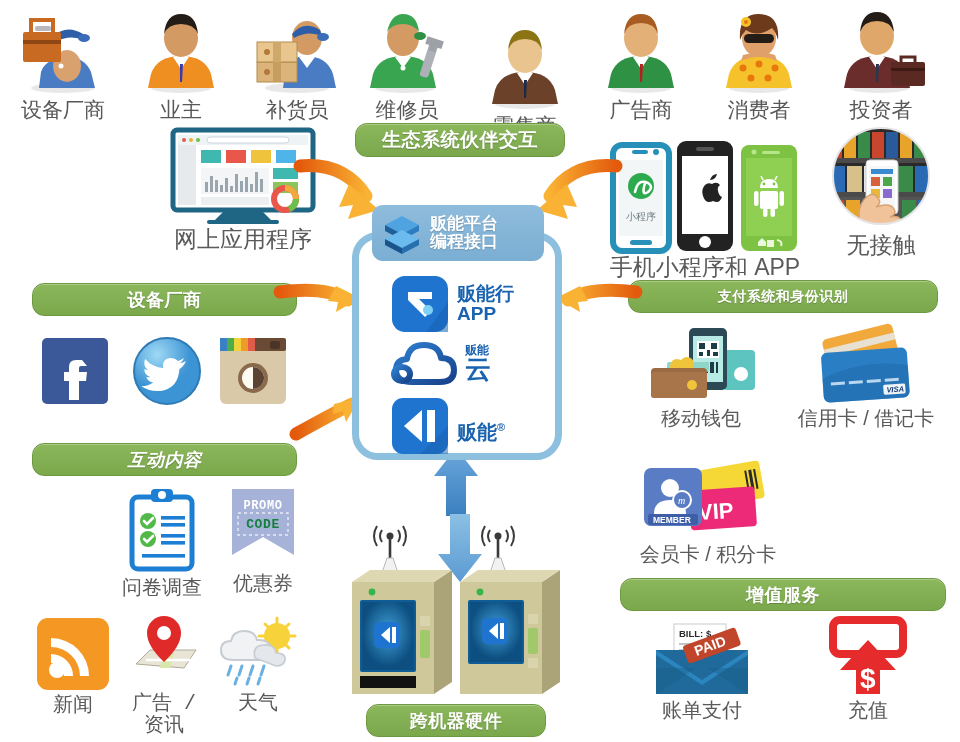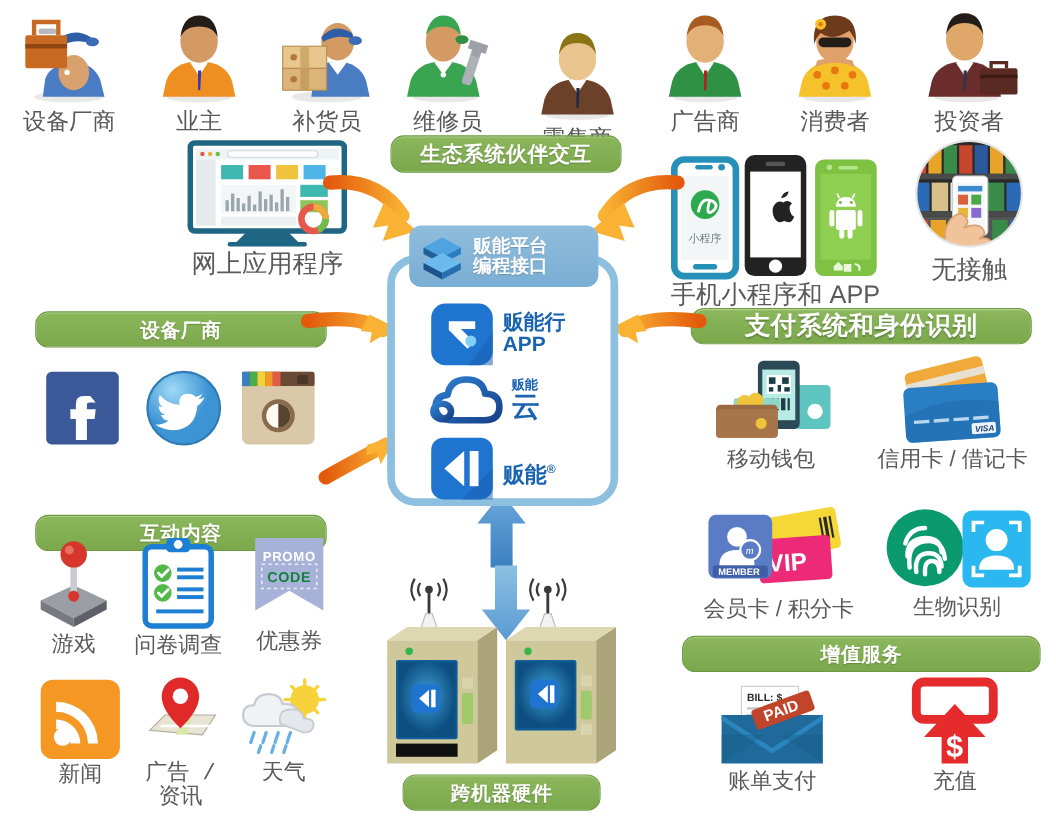--- a/index.html
+++ b/index.html
@@ -204,23 +204,23 @@
       <path d="M68 56 v-5 h14 v5" fill="none" stroke="#5a2a22" stroke-width="3"></path>
     </svg>
   </div>
   <div class="cap">投资者</div>
 </div>
 
 <div class="banner" style="left:355px;top:123px;width:210px;height:34px;font-size:19px;">生态系统伙伴交互</div>
 
 <div class="banner" style="left:32px;top:283px;width:265px;height:33px;font-size:18px;">设备厂商</div>
 
-<div class="banner" style="left:32px;top:468px;width:265px;height:33px;font-size:18px;">互动内容</div>
-
-<div class="banner" style="left:628px;top:280px;width:310px;height:33px;font-size:23px;">支付系统和身份识别</div>
+<div class="banner" style="left:32px;top:443px;width:265px;height:33px;font-size:18px;font-style:italic;">互动内容</div>
+
+<div class="banner" style="left:628px;top:280px;width:310px;height:33px;font-size:14px;">支付系统和身份识别</div>
 
 <div class="banner" style="left:366px;top:704px;width:180px;height:33px;font-size:18px;">跨机器硬件</div>
 
 <div class="banner" style="left:620px;top:578px;width:326px;height:33px;font-size:18px;">增值服务</div>
 
 <div class="tile" style="left:150px;top:128px;width:186px;">
   <div>
     <svg width="160" height="96" viewBox="0 0 160 96" style="margin:0 auto;">
       <rect x="10" y="2" width="140" height="80" rx="4" fill="#fff" stroke="#1f6584" stroke-width="5"></rect>
       <rect x="15" y="7" width="130" height="10" fill="#eef3f6"></rect>
@@ -288,53 +288,41 @@
     <rect x="14" y="0" width="7" height="13" fill="#f0d23a"></rect>
     <rect x="21" y="0" width="7" height="13" fill="#f09a2a"></rect>
     <rect x="28" y="0" width="7" height="13" fill="#e05c4a"></rect>
     <rect x="50" y="3" width="10" height="8" rx="2" fill="#4a3526"></rect>
     <circle cx="33" cy="40" r="15" fill="#8a6a4c"></circle>
     <circle cx="33" cy="40" r="11" fill="#fdfaf2"></circle>
     <path d="M33 29 a11 11 0 0 1 0 22z" fill="#5a4332"></path>
   </svg>
 </div>
 
-<div class="tile" style="left:22px;top:490px;width:90px;">
-  <svg width="80" height="82" viewBox="0 0 80 82" style="margin:0 auto;">
-    <path d="M10 56 l30-14 l30 14 l-30 16z" fill="#9a9da3"></path>
-    <path d="M10 56 v8 l30 16 v-8z" fill="#76797f"></path>
-    <path d="M70 56 v8 l-30 16 v-8z" fill="#5d6066"></path>
-    <rect x="37" y="18" width="6" height="30" fill="#c9ccd1"></rect>
-    <circle cx="40" cy="14" r="12" fill="#d6362b"></circle>
-    <circle cx="36" cy="10" r="4" fill="#f08a80" opacity=".7"></circle>
-    <circle cx="40" cy="52" r="5" fill="#d6362b"></circle>
-  </svg>
-  <div class="cap">游戏</div>
-</div>
 
 <div class="tile" style="left:112px;top:487px;width:100px;">
   <svg width="74" height="86" viewBox="0 0 74 86" style="margin:0 auto;">
     <rect x="7" y="10" width="60" height="72" rx="6" fill="#fff" stroke="#1d7fd4" stroke-width="5"></rect>
     <rect x="26" y="2" width="22" height="13" rx="4" fill="#1d7fd4"></rect>
     <circle cx="37" cy="8" r="4" fill="#fff"></circle>
     <circle cx="23" cy="34" r="8" fill="#52b848"></circle>
     <path d="M19 34 l3 3 l6-6" stroke="#fff" stroke-width="2.6" fill="none" stroke-linecap="round"></path>
     <circle cx="23" cy="52" r="8" fill="#52b848"></circle>
     <path d="M19 52 l3 3 l6-6" stroke="#fff" stroke-width="2.6" fill="none" stroke-linecap="round"></path>
     <rect x="36" y="29" width="24" height="3.6" fill="#1d7fd4"></rect>
     <rect x="36" y="36" width="24" height="3.6" fill="#1d7fd4"></rect>
     <rect x="36" y="47" width="24" height="3.6" fill="#1d7fd4"></rect>
     <rect x="36" y="54" width="24" height="3.6" fill="#1d7fd4"></rect>
     <rect x="17" y="67" width="43" height="3.6" fill="#1d7fd4"></rect>
   </svg>
   <div class="cap">问卷调查</div>
 </div>
 
 <div class="tile" style="left:216px;top:487px;width:94px;">
-  <div style="position:relative;width:70px;height:82px;margin:0 auto;">
+  <div style="position:relative;width:70px;height:82px;margin:0 auto;font-family:Liberation Mono, monospace;">
     <svg width="70" height="82" viewBox="0 0 70 82">
       <path d="M4 2 h62 v66 l-31-18 l-31 18z" fill="#a7b2d8"></path>
       <rect x="10" y="26" width="50" height="22" fill="none" stroke="#e9edf7" stroke-width="1.4" stroke-dasharray="3 3"></rect>
     </svg>
     <div style="position:absolute;left:0;top:12px;width:70px;text-align:center;color:#fff;font-size:12px;font-weight:bold;letter-spacing:.6px;">PROMO</div>
     <div style="position:absolute;left:0;top:30px;width:70px;text-align:center;color:#15803d;font-size:13px;font-weight:bold;letter-spacing:.6px;">CODE</div>
   </div>
   <div class="cap">优惠券</div>
 </div>
 
@@ -562,42 +550,20 @@
       <path d="M16 54 q0-14 16-14 q16 0 16 14z" fill="#fff"></path>
       <circle cx="44" cy="40" r="9" fill="#5a7cc4" stroke="#fff" stroke-width="2"></circle>
       <text x="40" y="44" font-family="Liberation Serif, serif" font-size="10" font-style="italic" fill="#fff">m</text>
       <rect x="10" y="54" width="50" height="11" rx="2" fill="#3f5ea8"></rect>
       <text x="15" y="63" font-family="Liberation Sans, sans-serif" font-size="8.5" font-weight="bold" fill="#fff">MEMBER</text>
     </svg>
   </div>
   <div class="cap">会员卡 / 积分卡</div>
 </div>
 
-<div class="tile" style="left:800px;top:460px;width:140px;">
-  <svg width="134" height="78" viewBox="0 0 134 78" style="margin:0 auto;">
-    <circle cx="38" cy="38" r="35" fill="#0a9a6e"></circle>
-    <g fill="none" stroke="#fff" stroke-width="4" stroke-linecap="round">
-      <path d="M24 56 q-3-22 14-24 q16-2 18 16"></path>
-      <path d="M22 46 q-1-16 16-17 q14 0 15 13"></path>
-      <path d="M30 60 q-2-16 10-17 q12-1 13 12"></path>
-      <path d="M38 62 q-1-12 6-12 q7 0 7 10"></path>
-      <path d="M20 34 q4-14 18-14"></path>
-    </g>
-    <rect x="72" y="4" width="62" height="70" rx="9" fill="#2bb8f0"></rect>
-    <g fill="none" stroke="#fff" stroke-width="3.4" stroke-linecap="square">
-      <path d="M82 22 v-7 h8"></path>
-          <path d="M124 22 v-7 h-8"></path>
-      <path d="M82 56 v7 h8"></path>
-          <path d="M124 56 v7 h-8"></path>
-    </g>
-    <circle cx="103" cy="31" r="10" fill="#fff"></circle>
-    <path d="M87 58 q0-13 16-13 q16 0 16 13z" fill="#fff"></path>
-  </svg>
-  <div class="cap">生物识别</div>
-</div>
 
 <div class="tile" style="left:640px;top:622px;width:124px;">
   <svg width="104" height="74" viewBox="0 0 104 74" style="margin:0 auto;">
     <rect x="24" y="2" width="52" height="34" fill="#fff" stroke="#c8ccd0"></rect>
     <text x="29" y="15" font-family="Liberation Sans, sans-serif" font-size="9.5" font-weight="bold" fill="#2a2a2a">BILL: $</text>
     <g stroke="#c0c5ca" stroke-width="2">
           <path d="M29 22 h42"></path>
           <path d="M29 28 h42"></path>
         </g>
     <path d="M6 28 h92 v44 H6z" fill="#1f6a9a"></path>

